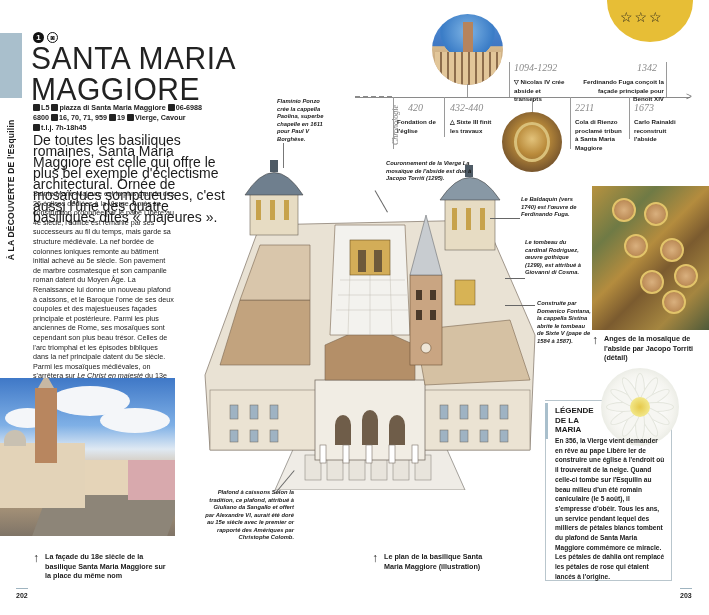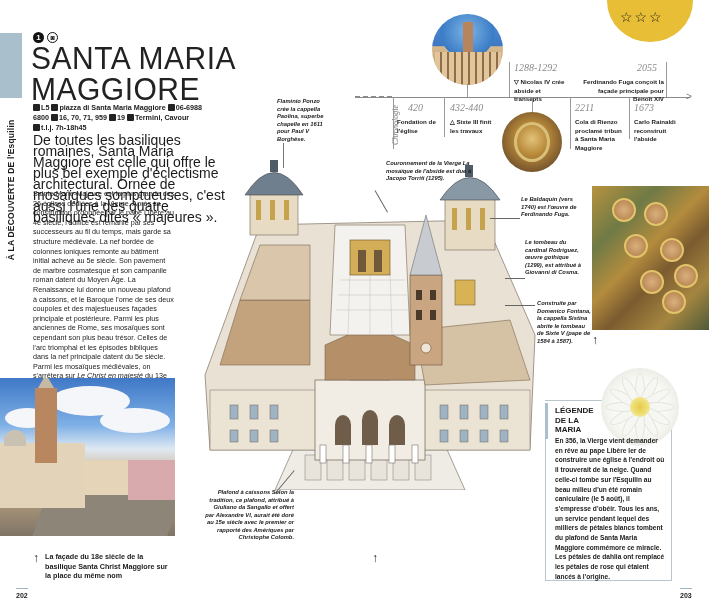--- a/index.html
+++ b/index.html
@@ -114,21 +114,21 @@
   <div>SANTA MARIA</div>
   <div>MAGGIORE</div>
 </div>
 
 <div class="abs info">
   <span class="ic"></span><span>L5</span>
   <span class="ic"></span><span>piazza di Santa Maria Maggiore</span>
   <span class="ic"></span><span>06-6988 6800</span>
   <span class="ic"></span><span>16, 70, 71, 959</span>
   <span class="ic"></span><span>19</span>
-  <span class="ic"></span><span>Termini, Cavour</span><br>
+  <span class="ic"></span><span>Vierge, Cavour</span><br>
   <span class="ic"></span><span>t.l.j. 7h-18h45</span>
 </div>
 
 <div class="abs lead">De toutes les basiliques romaines, Santa Maria Maggiore est celle qui offre le plus bel exemple d'éclectisme architectural. Ornée de mosaïques somptueuses, c'est aussi l'une des quatre basiliques dites « majeures ».</div>
 
 <div class="abs body-text">
   <span>Sainte-Marie-Majeure est la plus grande des 26 églises dédiées à la Vierge. Après sa construction ordonnée par le pape Libère au 4e siècle, l'édifice est remanié par ses successeurs au fil du temps, mais garde sa structure médiévale. La nef bordée de colonnes ioniques remonte au bâtiment initial achevé au 5e siècle. Son pavement de marbre cosmatesque et son campanile roman datent du Moyen Âge. La Renaissance lui donne un nouveau plafond à caissons, et le Baroque l'orne de ses deux coupoles et des majestueuses façades principale et postérieure. Parmi les plus anciennes de Rome, ses mosaïques sont cependant son plus beau trésor. Celles de l'arc triomphal et les épisodes bibliques dans la nef principale datent du 5e siècle. Parmi les mosaïques médiévales, on s'arrêtera sur </span><i>Le Christ en majesté</i><span> du 13e siècle, dans la loggia.</span>
 </div>
 
 <div class="abs photo-left">
@@ -137,21 +137,21 @@
   <div class="cloud" style="left:5px;top:30px;width:45px;height:20px;"></div>
   <div class="square"></div>
   <div class="bldg2"></div>
   <div class="bldg3"></div>
   <div class="basilica"></div>
   <div class="dome"></div>
   <div class="tower"></div>
 </div>
 <div class="abs caption cap-left">
   <span class="arrow">↑</span>
-  <span class="ctext">La façade du 18e siècle de la basilique Santa Christ Maggiore sur la place du même nom</span>
+  <span class="ctext">La façade du 18e siècle de la basilique Santa Maria Maggiore sur la place du même nom</span>
 </div>
 <div class="abs pagenum pn-left">202</div>
 
 <div class="abs stars-badge"></div>
 <div class="abs stars">☆☆☆</div>
 
 <div class="abs circle-photo cp-top">
     <div class="bt"></div>
     <div class="fa"></div>
   </div>
@@ -173,25 +173,25 @@
 
 <div class="abs tl-vline" style="left:570px;top:97px;height:52px;"></div>
 <div class="abs tl-year" style="left:575px;top:102px;">2211</div>
 <div class="abs tl-text" style="left:575px;top:118px;width:50px;">Cola di Rienzo proclamé tribun à Santa Maria Maggiore</div>
 
 <div class="abs tl-vline" style="left:629px;top:97px;height:42px;"></div>
 <div class="abs tl-year" style="left:634px;top:102px;">1673</div>
 <div class="abs tl-text" style="left:634px;top:118px;width:45px;">Carlo Rainaldi reconstruit l'abside</div>
 
 <div class="abs tl-vline" style="left:509px;top:62px;height:35px;"></div>
-<div class="abs tl-year" style="left:514px;top:62px;">1288-1292</div>
+<div class="abs tl-year" style="left:514px;top:62px;">1094-1292</div>
 <div class="abs tl-text" style="left:514px;top:78px;width:55px;">▽ Nicolas IV crée abside et transepts</div>
 
 <div class="abs tl-vline" style="left:666px;top:62px;height:35px;"></div>
-<div class="abs tl-year" style="left:637px;top:62px;">2055</div>
+<div class="abs tl-year" style="left:637px;top:62px;">1342</div>
 <div class="abs tl-text" style="left:578px;top:78px;width:86px;text-align:right;">Ferdinando Fuga conçoit la façade principale pour Benoît XIV</div>
 
 <div class="abs tl-vline" style="left:532px;top:97px;height:16px;"></div>
 <div class="abs circle-photo cp-mosaic" style="left:502px;top:112px;">
     <div class="st"></div>
   </div>
 
 <svg class="abs illus" viewBox="0 0 340 340">
 
   <polygon points="95,295 245,295 265,340 75,340" fill="#efece6" stroke="#8e8a84" stroke-width="0.8"></polygon>
@@ -301,33 +301,35 @@
 <div class="abs leader" style="left:505px;top:278px;width:20px;"></div>
 
 <div class="abs annot" style="left:537px;top:300px;width:54px;">Construite par Domenico Fontana, la cappella Sistina abrite le tombeau de Sixte V (pape de 1584 à 1587).</div>
 <div class="abs leader" style="left:505px;top:305px;width:30px;"></div>
 
 <div class="abs annot" style="left:204px;top:489px;width:90px;text-align:right;">Plafond à caissons Selon la tradition, ce plafond, attribué à Giuliano da Sangallo et offert par Alexandre VI, aurait été doré au 15e siècle avec le premier or rapporté des Amériques par Christophe Colomb.</div>
 <div class="abs leader" style="left:275px;top:493px;width:30px;transform:rotate(-50deg);"></div>
 
 <div class="abs caption cap-plan">
   <span class="arrow">↑</span>
+  <span class="ctext">Le plan de la basilique Santa Maria Maggiore (illustration)</span>
 </div>
 
 <div class="abs mosaic-right">
   <div class="halo" style="left:20px;top:12px;"></div>
   <div class="halo" style="left:52px;top:16px;"></div>
   <div class="halo" style="left:32px;top:48px;"></div>
   <div class="halo" style="left:68px;top:52px;"></div>
   <div class="halo" style="left:48px;top:84px;"></div>
   <div class="halo" style="left:82px;top:78px;"></div>
   <div class="halo" style="left:70px;top:104px;"></div>
 </div>
 <div class="abs caption cap-angels">
   <span class="arrow">↑</span>
+  <span class="ctext">Anges de la mosaïque de l'abside par Jacopo Torriti (détail)</span>
 </div>
 
 <div class="abs legend-topline"></div>
 <div class="abs legend-box"></div>
 <div class="abs legend-bar"></div>
 <div class="abs flower">
   <div class="p" style="transform:rotate(0deg);"></div>
     <div class="p" style="transform:rotate(30deg);"></div>
   <div class="p" style="transform:rotate(60deg);"></div>
     <div class="p" style="transform:rotate(90deg);"></div>

